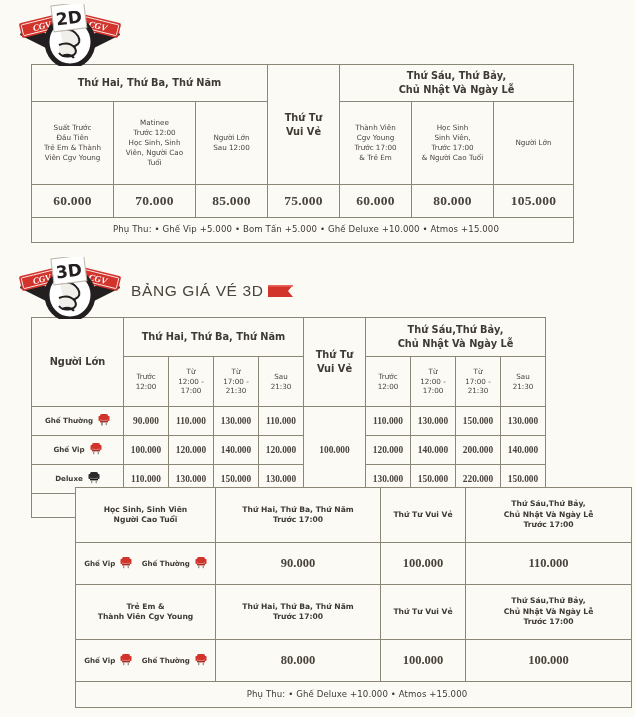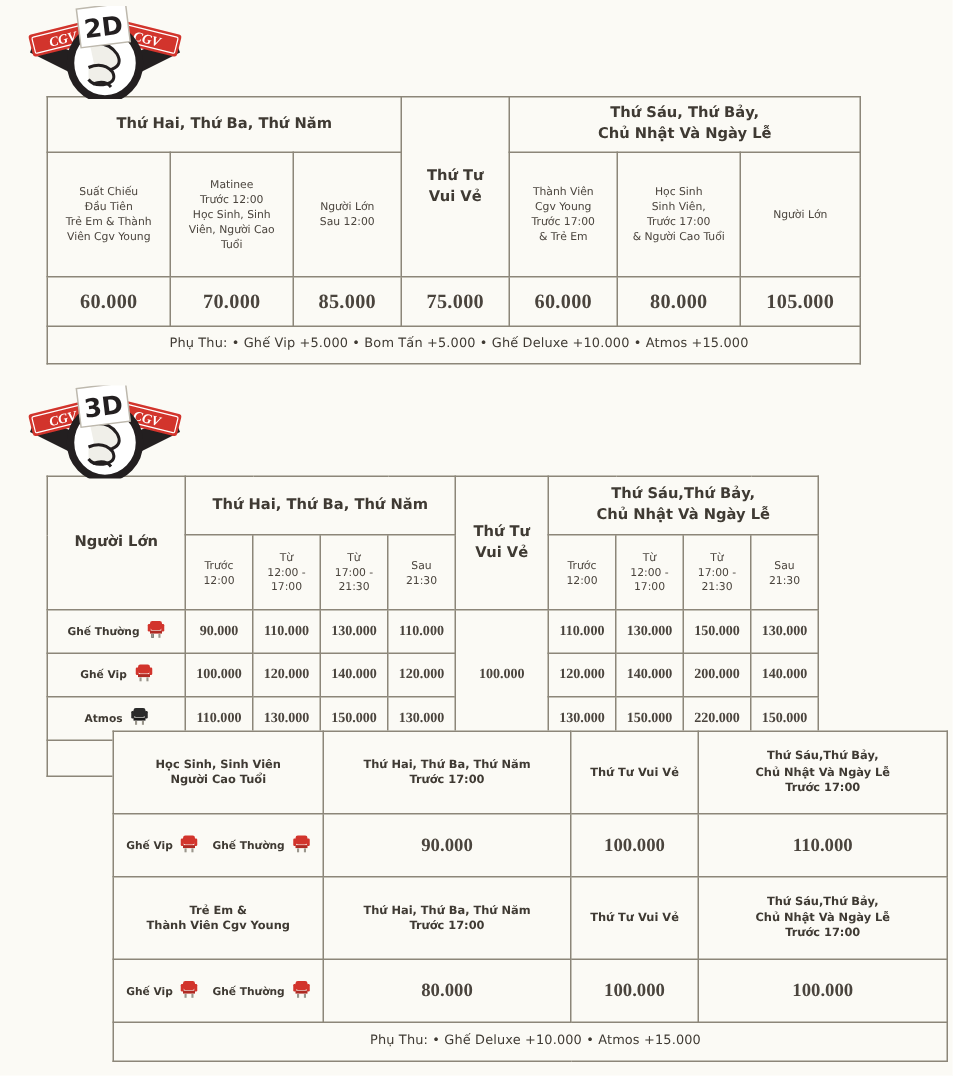--- a/index.html
+++ b/index.html
@@ -185,21 +185,21 @@
             <div>Thứ Tư</div>
             <div>Vui Vẻ</div>
           </td>
           <td colspan="3" class="hdr-big">
             <div>Thứ Sáu, Thứ Bảy,</div>
             <div>Chủ Nhật Và Ngày Lễ</div>
           </td>
         </tr>
         <tr>
           <td class="hdr-sm tight" style="height:78px">
-            <div>Suất Chiếu</div>
+            <div>Suất Trước</div>
             <div>Đầu Tiên</div>
             <div>Trẻ Em &amp; Thành</div>
             <div>Viên Cgv Young</div>
           </td>
           <td class="hdr-sm tight">
             <div>Matinee</div>
             <div>Trước 12:00</div>
             <div>Học Sinh, Sinh</div>
             <div>Viên, Người Cao</div>
             <div>Tuổi</div>
@@ -261,20 +261,26 @@
           <path d="M50 26 q12 -3 18 6 q4 7 -3 10 q-8 3 -12 -2" fill="#f0efe9" stroke="#231f20" stroke-width="2"></path>
           <path d="M49 41 q10 -4 16 3 q3 6 -4 8 q-8 2 -12 -3" fill="#f0efe9" stroke="#231f20" stroke-width="2"></path>
           <path d="M52 52 q8 -3 12 2" fill="none" stroke="#231f20" stroke-width="2"></path>
           <g transform="rotate(-7 58 10)">
             <rect x="42" y="0" width="33" height="26" fill="#ffffff" stroke="#bdb8ad" stroke-width="1"></rect>
             <text x="58.5" y="20" font-family="DejaVu Sans, sans-serif" font-size="17" font-weight="bold" fill="#231f20" text-anchor="middle">3D</text>
           </g>
         </svg>
       </div>
 
+      <div class="sec-title">
+        <span>BẢNG GIÁ VÉ 3D</span><span class="flag"><svg width="25" height="14" viewBox="0 0 25 14">
+              <path d="M0 1 H25 L20 7 L25 13 H0 Z" fill="#d2342c"></path>
+              <rect x="0" y="1" width="25" height="1.6" fill="#e8665e"></rect>
+            </svg></span>
+      </div>
     </div>
 
     <table class="pt">
       <colgroup>
         <col style="width:92px">
         <col style="width:45px">
           <col style="width:45px">
           <col style="width:45px">
           <col style="width:45px">
         <col style="width:62px">
@@ -374,21 +380,21 @@
           <td class="price-sm">140.000</td>
           <td class="price-sm">120.000</td>
           <td class="price-sm">120.000</td>
           <td class="price-sm">140.000</td>
           <td class="price-sm">200.000</td>
           <td class="price-sm">140.000</td>
         </tr>
 
         <tr>
           <td class="seatcell" style="height:24px">
-            <span class="lbl">Atmos</span><span class="chair"><svg width="12" height="13" viewBox="0 0 12 13">
+            <span class="lbl">Deluxe</span><span class="chair"><svg width="12" height="13" viewBox="0 0 12 13">
                   <rect x="2" y="1" width="8" height="6" rx="1.6" fill="#2b2b2b"></rect>
                   <rect x="0.5" y="3" width="2" height="5" rx="0.8" fill="#2b2b2b"></rect>
                   <rect x="9.5" y="3" width="2" height="5" rx="0.8" fill="#2b2b2b"></rect>
                   <rect x="2" y="7.4" width="8" height="2" fill="#1a1a1a"></rect>
                   <rect x="3" y="9.6" width="1.4" height="2.6" fill="#9a968c"></rect>
                   <rect x="7.6" y="9.6" width="1.4" height="2.6" fill="#9a968c"></rect>
                 </svg></span>
           </td>
           <td class="price-sm">110.000</td>
           <td class="price-sm">130.000</td>

